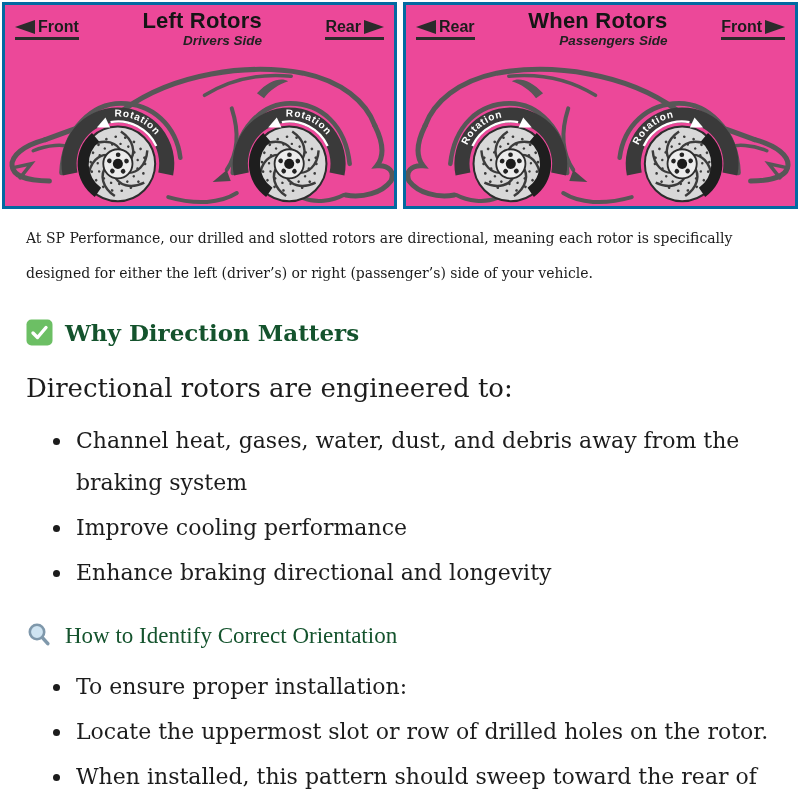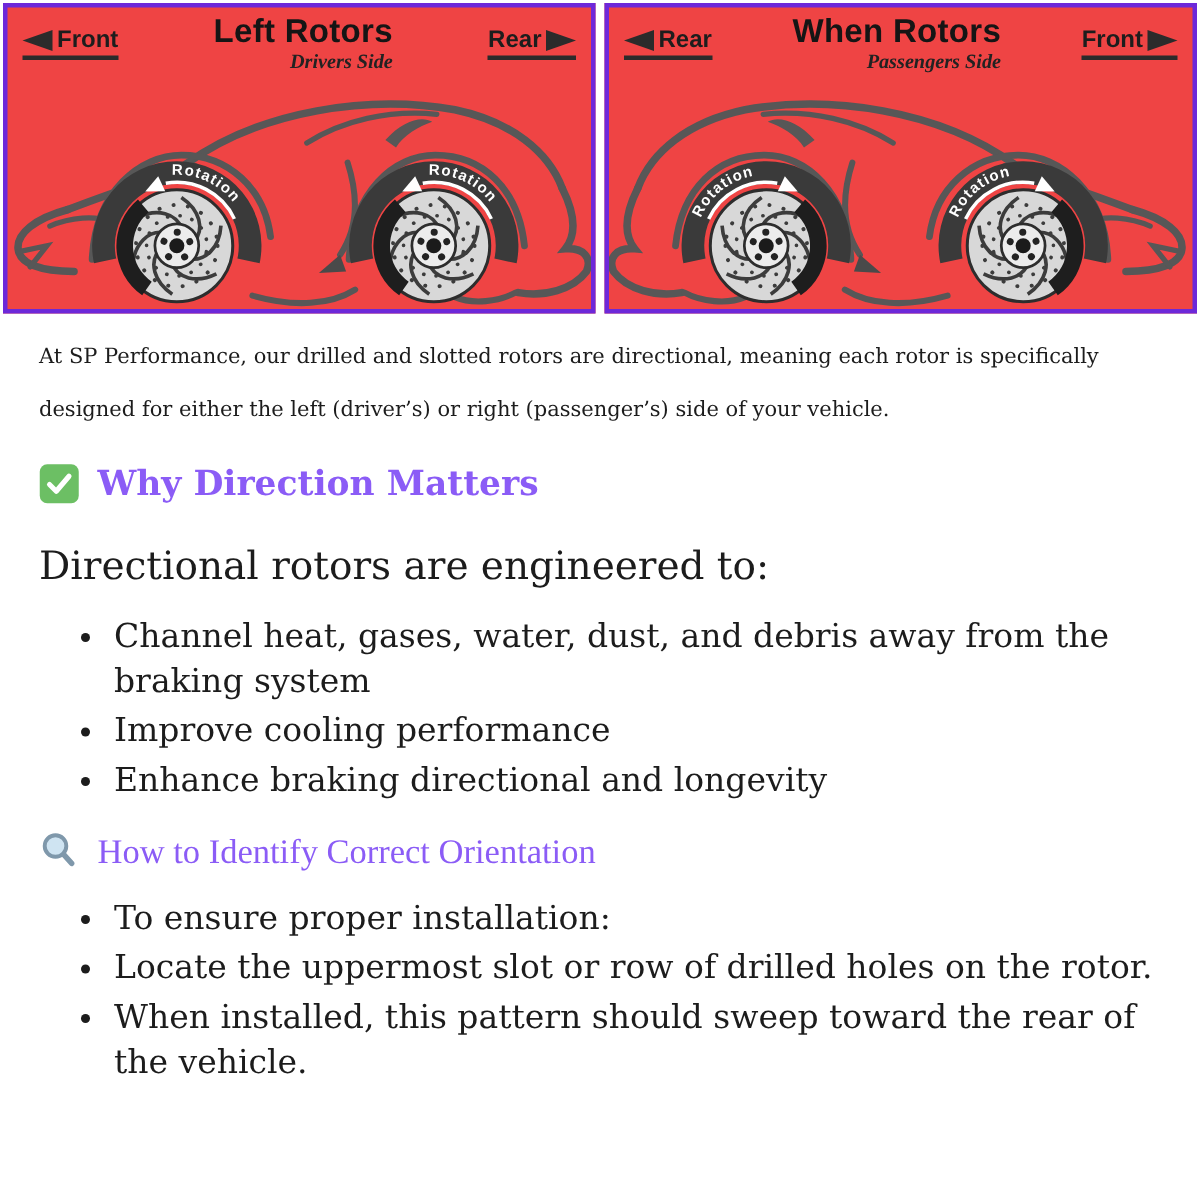--- a/index.html
+++ b/index.html
@@ -1,41 +1,41 @@
 <!DOCTYPE html>
 <html><head>
 <meta charset="utf-8">
 <style>
   html,body{margin:0;padding:0;background:#ffffff;}
   body{width:800px;color:#1c1c1c;font-family:"DejaVu Serif",serif;}
 
   
   .diagram{display:flex;gap:6px;padding:2px 2px 0 2px;box-sizing:border-box;}
-  .panel{flex:1;border:3px solid #6d28d9;background:#ef4444;box-sizing:border-box;overflow:hidden;}
+  .panel{flex:1;border:3px solid #0369a1;background:#ec4899;box-sizing:border-box;overflow:hidden;}
   .panel-header{display:flex;justify-content:space-between;align-items:flex-start;padding:6px 10px 0;height:48px;box-sizing:border-box;}
   .panel-titles{text-align:right;margin-top:-3px;}
   .panel-title{font-family:"Liberation Sans",sans-serif;font-weight:700;font-size:22px;color:#151515;letter-spacing:.2px;}
-  .panel-subtitle{font-family:Liberation Serif, serif;font-style:italic;font-weight:700;font-size:13.5px;color:#222;margin-top:-1px;}
+  .panel-subtitle{font-family:Liberation Sans, sans-serif;font-style:italic;font-weight:700;font-size:13.5px;color:#222;margin-top:-1px;}
   .dir{display:flex;align-items:center;gap:3px;border-bottom:3px solid #2b2b2b;padding-bottom:1px;margin-top:7px;}
   .dir-text{font-family:"Liberation Sans",sans-serif;font-weight:700;font-size:16px;color:#1d1d1d;}
   .tri{width:0;height:0;border-top:7px solid transparent;border-bottom:7px solid transparent;}
   .tri-left{border-right:20px solid #2b2b2b;}
   .tri-right{border-left:20px solid #2b2b2b;}
   .car-svg{display:block;width:100%;height:auto;}
   .rot-text{font-family:"Liberation Sans",sans-serif;font-weight:700;font-size:10px;letter-spacing:.8px;fill:#ffffff;}
 
   
   .content{padding:0 26px 16px;}
   .intro{font-size:14px;line-height:35px;margin:12px 0 0;}
-  h2.sec{font-size:23px;font-weight:700;margin:18px 0 0;display:flex;align-items:center;gap:12px;color:#8b5cf6;}
+  h2.sec{font-size:23px;font-weight:700;margin:28px 0 0;display:flex;align-items:center;gap:12px;color:#14532d;}
   h2.sec.regular{font-weight:400;font-family:Liberation Serif, serif;}
   .emoji{display:inline-flex;width:27px;height:27px;flex:0 0 auto;}
   .lead{font-size:26px;margin:27px 0 0;}
   ul.blist{margin:17px 0 0;padding-left:47px;list-style:disc;}
-  ul.blist li{font-size:22px;line-height:30px;margin:3px 0;padding-left:3px;}
+  ul.blist li{font-size:22px;line-height:42px;margin:3px 0;padding-left:3px;}
 </style>
 </head>
 <body>
 
 <svg width="0" height="0" style="position:absolute" aria-hidden="true">
   <defs>
     <g id="rotor">
       <circle r="37" fill="#d8d8d8" stroke="#2d2d2d" stroke-width="2"></circle>
       <g fill="none" stroke="#3c3c3c" stroke-width="2.4">
         <path d="M 3,-32 C 15,-24 19,-11 11,-2"></path>

